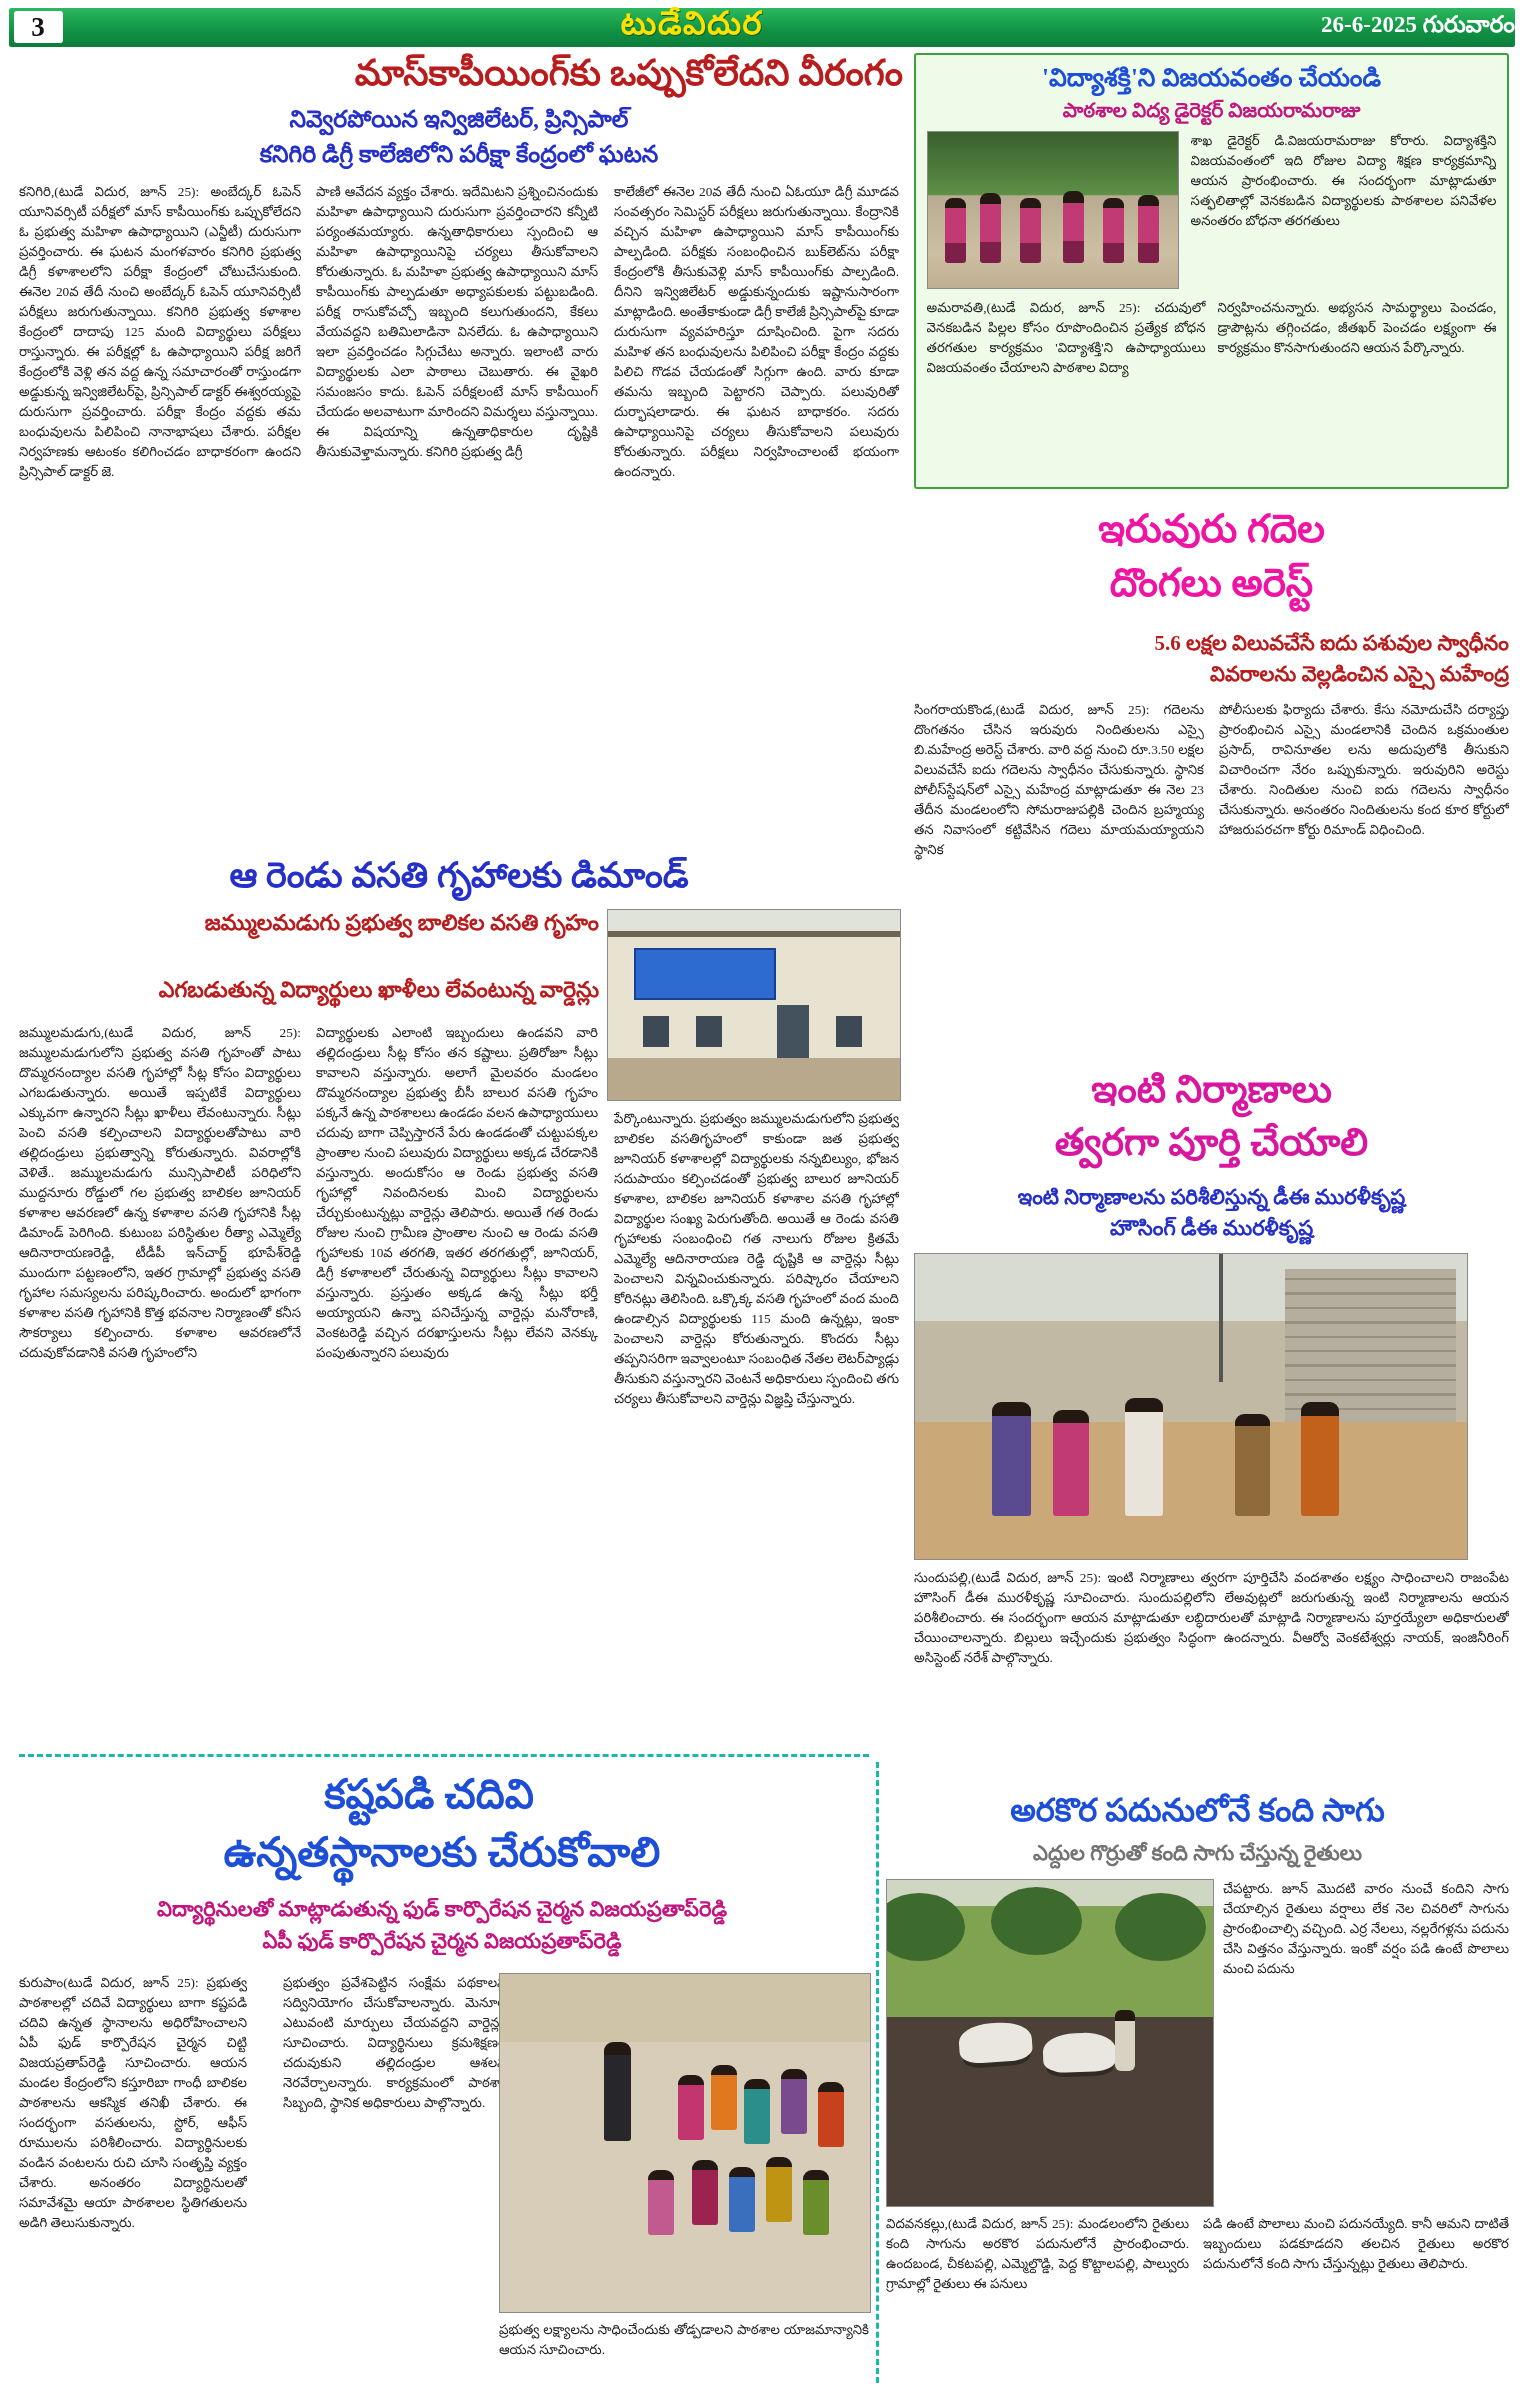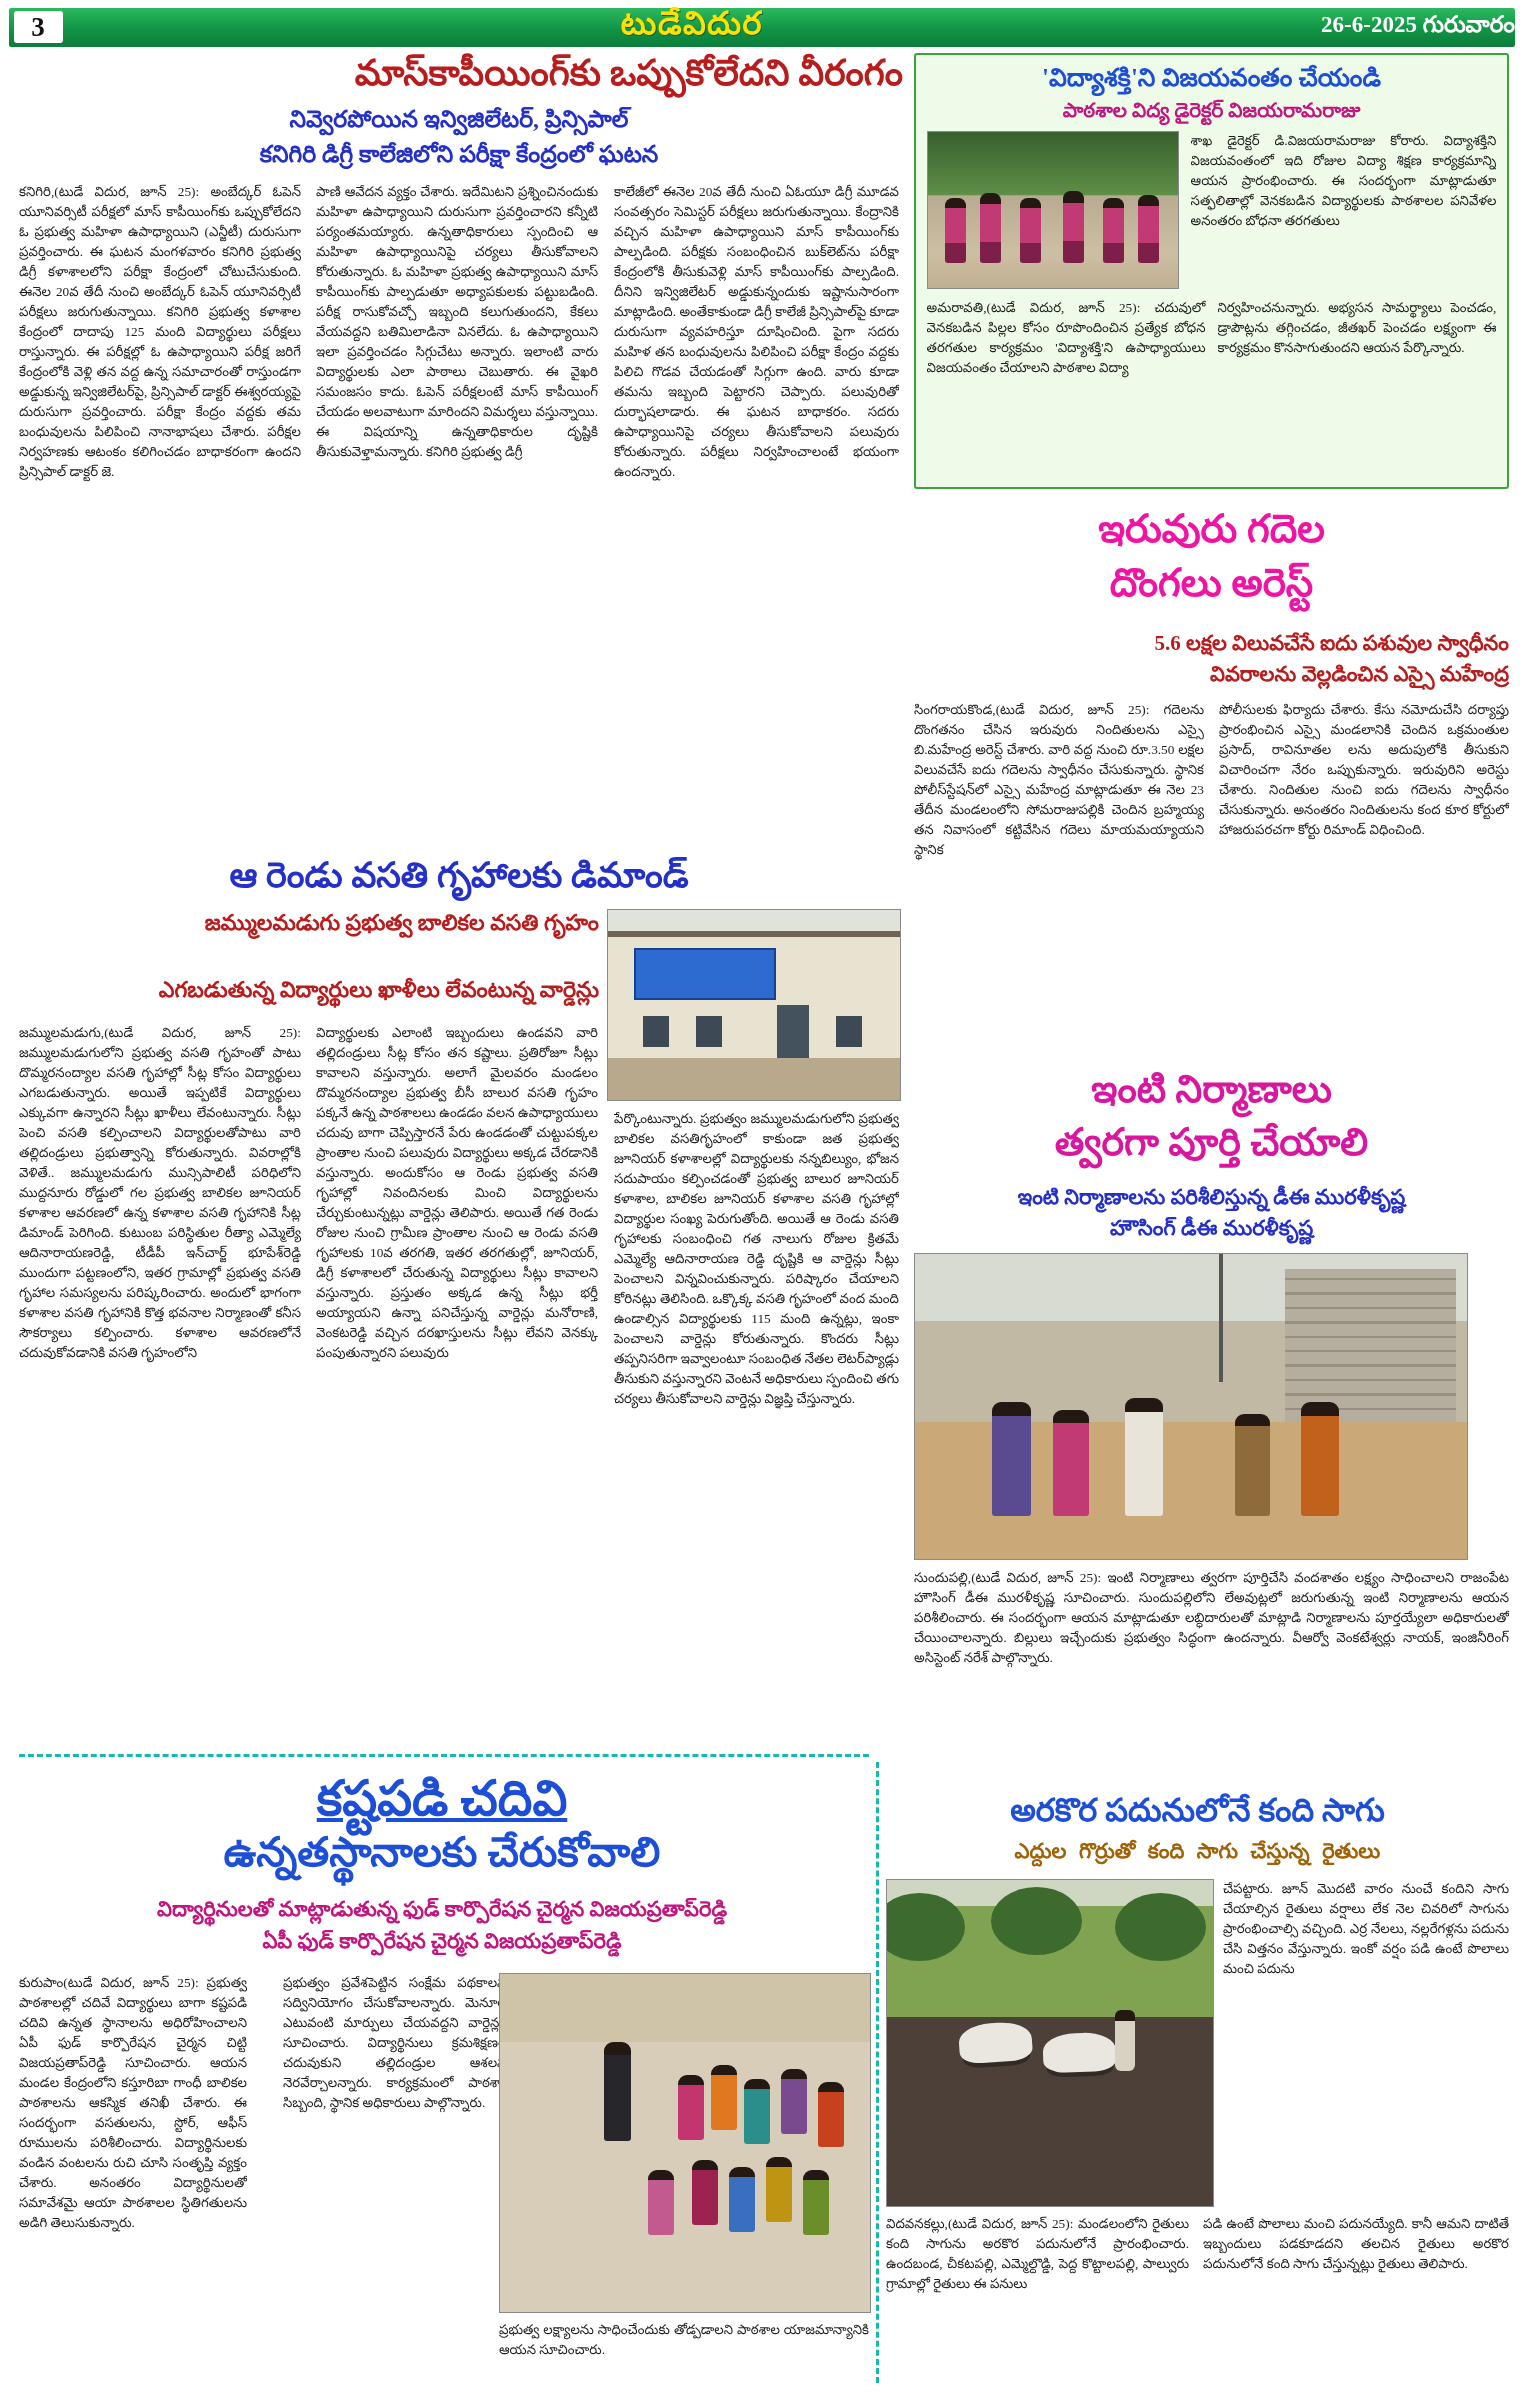--- a/index.html
+++ b/index.html
@@ -17,21 +17,21 @@
            text-shadow:0.8px 0.8px 0 #0a5c28;letter-spacing:1.5px;}
   .m-date{margin-right:0;font-size:23px;font-weight:bold;color:#ffffff;}
 
   
   .abs{position:absolute;}
   .ctr{text-align:center;}
   .hl{font-weight:bold;line-height:1.15;}
   .txt{font-size:13.3px;line-height:20px;text-align:justify;overflow:hidden;color:#1c1c1c;
        word-break:break-word;}
   .red{color:#b91c1c;text-align:right;} .blue{color:#2430c8;} .green{color:#1d4ed8;text-align:center;}
-  .magenta{color:#c2157f;} .pink{color:#ef14a3;} .violet{color:#d816a0;} .orange{color:#a16207;font-family:Liberation Mono, monospace;}
+  .magenta{color:#c2157f;} .pink{color:#ef14a3;} .violet{color:#d816a0;} .orange{color:#737373;}
 
   .dash-h{position:absolute;border-top:3px dashed #17b8ad;height:0;}
   .dash-v{position:absolute;border-left:3px dashed #17b8ad;width:0;}
 
   
   .photo{overflow:hidden;border:0.8px solid #8a8a8a;background:#cfc7b5;}
   .photo i{position:absolute;display:block;}
 
   .photo-girls{position:relative;width:250px;height:156px;flex:none;
     background:linear-gradient(180deg,#39602e 0%,#5d8f46 40%,#b9ab91 41%,#cdbfa3 78%,#bfae92 100%);}
@@ -164,21 +164,21 @@
       <i class="pc-p p2"></i>
       <i class="pc-p p3"></i>
       <i class="pc-p p4"></i>
       <i class="pc-p p5"></i>
   </div>
   <div class="abs txt" style="left:914px;top:1568px;width:595px;height:185px;">సుందుపల్లి,(టుడే విదుర, జూన్ 25): ఇంటి నిర్మాణాలు త్వరగా పూర్తిచేసి వందశాతం లక్ష్యం సాధించాలని రాజంపేట హౌసింగ్ డీఈ మురళీకృష్ణ సూచించారు. సుందుపల్లిలోని లేఅవుట్లలో జరుగుతున్న ఇంటి నిర్మాణాలను ఆయన పరిశీలించారు. ఈ సందర్భంగా ఆయన మాట్లాడుతూ లబ్ధిదారులతో మాట్లాడి నిర్మాణాలను పూర్తయ్యేలా అధికారులతో చేయించాలన్నారు. బిల్లులు ఇచ్చేందుకు ప్రభుత్వం సిద్ధంగా ఉందన్నారు. వీఆర్వో వెంకటేశ్వర్లు నాయక్, ఇంజినీరింగ్ అసిస్టెంట్ నరేశ్ పాల్గొన్నారు.</div>
 
   <div class="dash-h" style="left:19px;top:1754px;width:850px;"></div>
   <div class="dash-v" style="left:876px;top:1762px;height:621px;"></div>
 
-  <div class="abs hl green ctr" style="left:15px;top:1771px;width:854px;font-size:49px;text-decoration:underline;">కష్టపడి చదివి</div>
+  <div class="abs hl green ctr" style="left:2px;top:1771px;width:854px;font-size:41px;">కష్టపడి చదివి</div>
   <div class="abs hl green ctr" style="left:15px;top:1829px;width:854px;font-size:41px;">ఉన్నతస్థానాలకు చేరుకోవాలి</div>
   <div class="abs hl magenta ctr" style="left:15px;top:1897px;width:854px;font-size:21px;">విద్యార్థినులతో మాట్లాడుతున్న ఫుడ్ కార్పొరేషన చైర్మన విజయప్రతాప్‌రెడ్డి</div>
   <div class="abs hl magenta ctr" style="left:15px;top:1929px;width:854px;font-size:21px;">ఏపీ ఫుడ్ కార్పొరేషన చైర్మన విజయప్రతాప్‌రెడ్డి</div>
   <div class="abs txt" style="left:19px;top:1973px;width:228px;height:410px;">కురుపాం(టుడే విదుర, జూన్ 25): ప్రభుత్వ పాఠశాలల్లో చదివే విద్యార్థులు బాగా కష్టపడి చదివి ఉన్నత స్థానాలను అధిరోహించాలని ఏపీ ఫుడ్ కార్పొరేషన చైర్మన చిట్టి విజయప్రతాప్‌రెడ్డి సూచించారు. ఆయన మండల కేంద్రంలోని కస్తూరిబా గాంధీ బాలికల పాఠశాలను ఆకస్మిక తనిఖీ చేశారు. ఈ సందర్భంగా వసతులను, స్టోర్, ఆఫీస్ రూములను పరిశీలించారు. విద్యార్థినులకు వండిన వంటలను రుచి చూసి సంతృప్తి వ్యక్తం చేశారు. అనంతరం విద్యార్థినులతో సమావేశమై ఆయా పాఠశాలల స్థితిగతులను అడిగి తెలుసుకున్నారు.</div>
   <div class="abs txt" style="left:259px;top:1973px;width:228px;height:410px;margin-left:24px;">ప్రభుత్వం ప్రవేశపెట్టిన సంక్షేమ పథకాలను సద్వినియోగం చేసుకోవాలన్నారు. మెనూలో ఎటువంటి మార్పులు చేయవద్దని వార్డెన్లకు సూచించారు. విద్యార్థినులు క్రమశిక్షణతో చదువుకుని తల్లిదండ్రుల ఆశలను నెరవేర్చాలన్నారు. కార్యక్రమంలో పాఠశాల సిబ్బంది, స్థానిక అధికారులు పాల్గొన్నారు.</div>
   <div class="abs photo photo-crowd" style="left:499px;top:1973px;width:370px;height:338px;">
     <i class="pf-man"></i>
     <i class="pf-p q1"></i>
       <i class="pf-p q2"></i>
       <i class="pf-p q3"></i>

